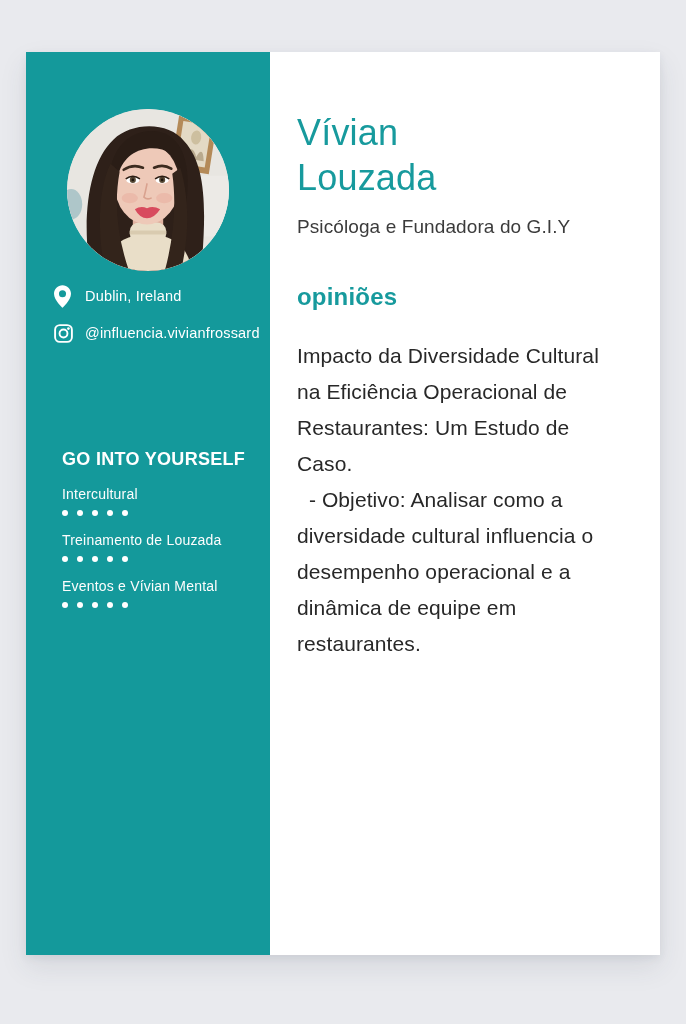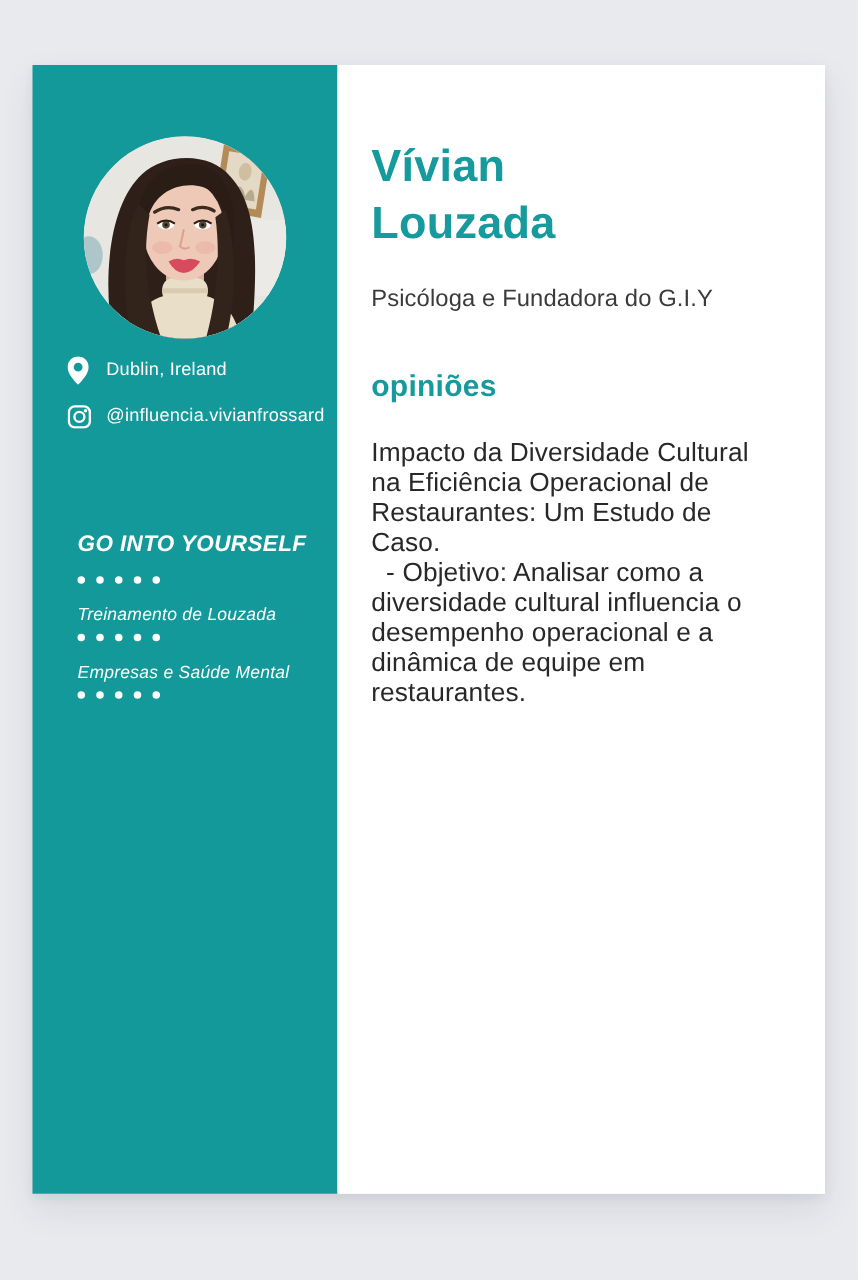--- a/index.html
+++ b/index.html
@@ -34,46 +34,46 @@
   .avatar svg { display:block; width:100%; height:100%; }
   .contact { margin:12px 0 0 28px; }
   .contact-row {
     display:flex; align-items:center;
     height:24px; margin-top:13px;
   }
   .contact-row .icn { width:24px; display:flex; align-items:center; justify-content:flex-start; }
   .contact-row span.txt {
     font-size:14.5px; letter-spacing:.2px; padding-left:7px; color:#ffffff;
   }
-  .skills { margin:80px 12px 0 36px;font-style:italic; }
+  .skills { margin:104px 12px 0 36px; }
   .skills-heading {
     font-size:18px; font-weight:700; letter-spacing:.3px;
     color:#ffffff; white-space:nowrap;
   }
   .skill { margin-top:15px; margin-bottom:9px; }
   .skill-label { font-size:14px; line-height:18px; letter-spacing:.2px; white-space:nowrap; color:#fdfdfd; }
   .dots { display:flex; gap:9px; margin-top:7px; }
   .dot { width:6px; height:6px; border-radius:50%; background:#ffffff; display:inline-block; }
   
   .main {
     flex:1; background:#ffffff;
     padding:58px 20px 0 27px;
   }
   .name {
-    font-size:36px; line-height:45px; font-weight:700;
+    font-size:36px; line-height:45px; font-weight:400;
     color:#179a9d; white-space:pre-line; letter-spacing:.2px;
   }
-  .subtitle { margin-top:29px; font-size:19px; color:#3b3b3b; letter-spacing:.1px; }
+  .subtitle { margin-top:16px; font-size:19px; color:#3b3b3b; letter-spacing:.1px; }
   .section-heading {
     margin-top:45px; font-size:24px; font-weight:700; color:#179a9d; letter-spacing:.2px;
   }
   .body-text {
     margin-top:27px;
     width:318px;
-    font-size:21px; line-height:24px;
+    font-size:21px; line-height:36px;
     color:#282828;
     white-space:pre-wrap;
     letter-spacing:.1px;
   }
 </style>
 </head>
 <body>
 
 <div class="page">
   <div class="card">
@@ -154,20 +154,21 @@
             </svg>
           </span>
           <span class="txt">@influencia.vivianfrossard</span>
         </div>
       </div>
 
       <div class="skills">
         <div class="skills-heading">GO INTO YOURSELF</div>
         <div id="skills-list">
   <div class="skill">
+    <div class="skill-label">Intercultural</div>
     <div class="dots">
                 <span class="dot"></span>
                 <span class="dot"></span>
                 <span class="dot"></span>
                 <span class="dot"></span>
                 <span class="dot"></span>
               </div>
   </div>
 
 
@@ -176,21 +177,21 @@
     <div class="dots">
                 <span class="dot"></span>
                 <span class="dot"></span>
                 <span class="dot"></span>
                 <span class="dot"></span>
                 <span class="dot"></span>
               </div>
   </div>
 
   <div class="skill">
-    <div class="skill-label">Empresas e Saúde Mental</div>
+    <div class="skill-label">Eventos e Vívian Mental</div>
     <div class="dots">
                 <span class="dot"></span>
                 <span class="dot"></span>
                 <span class="dot"></span>
                 <span class="dot"></span>
                 <span class="dot"></span>
               </div>
   </div>
 </div>
       </div>

